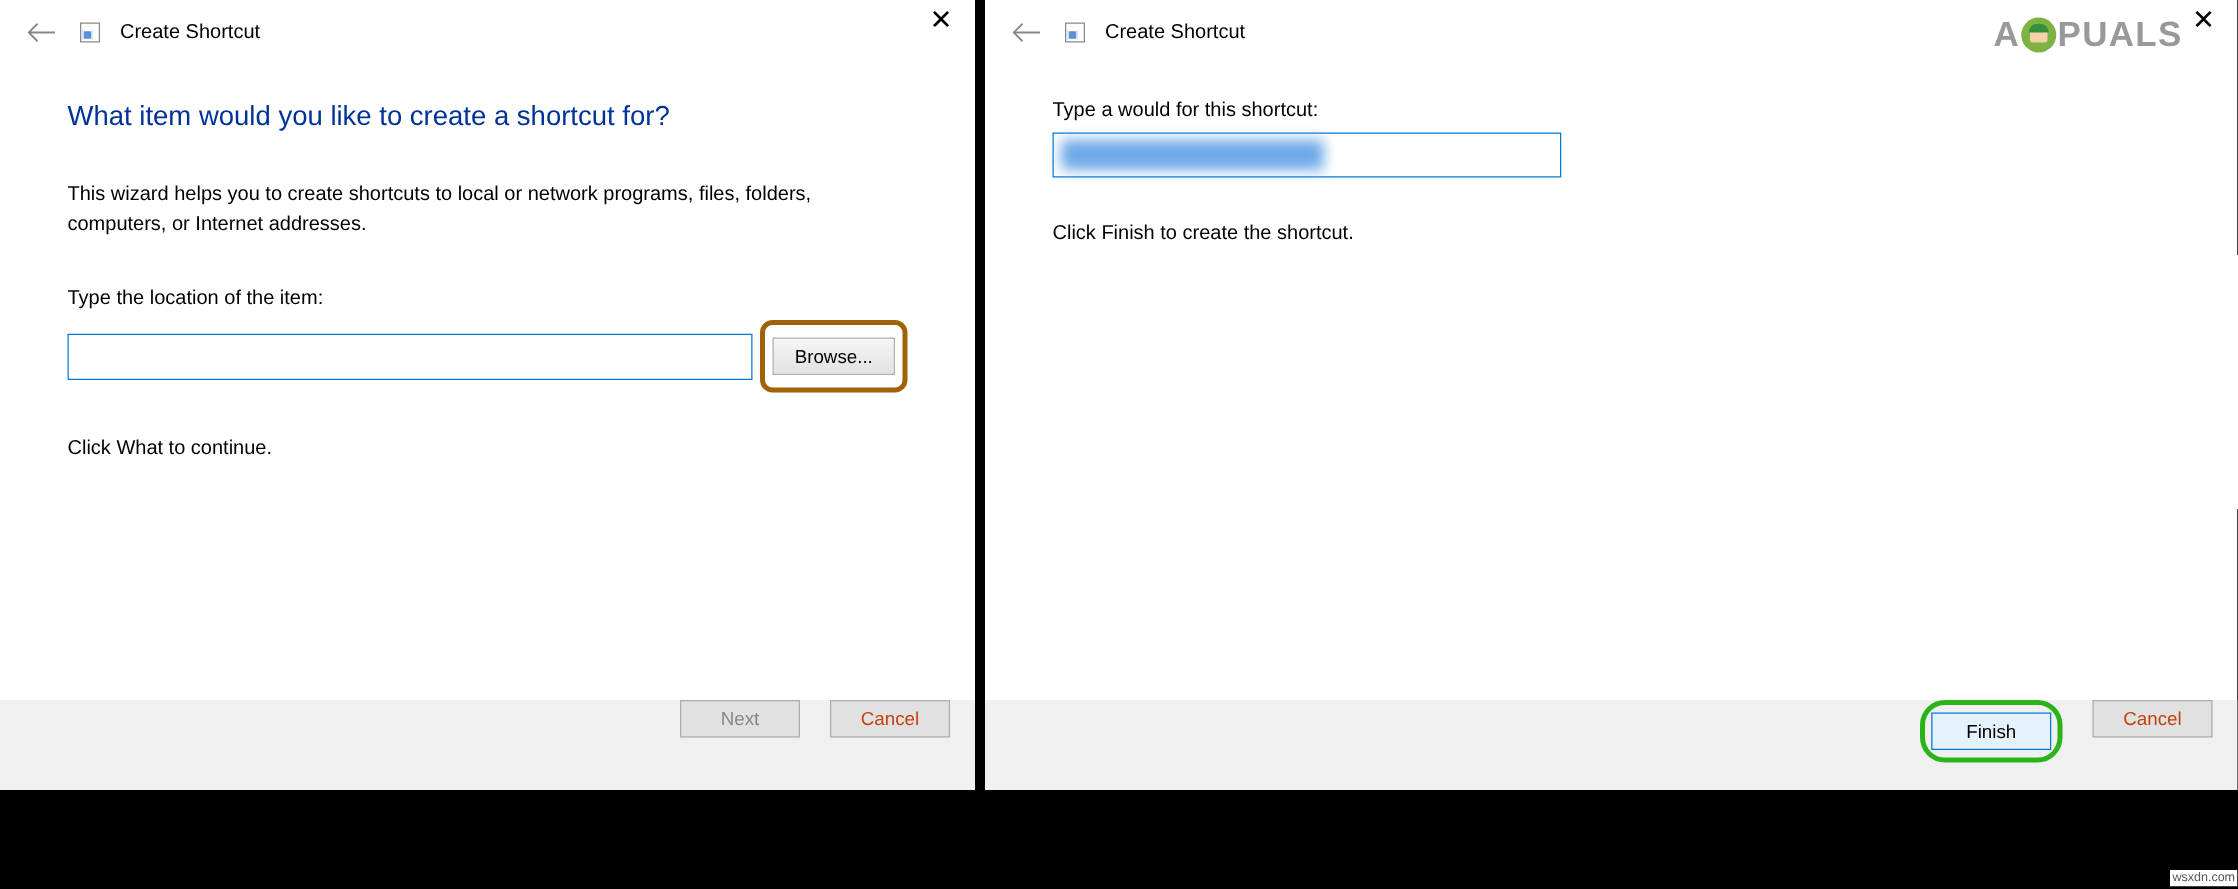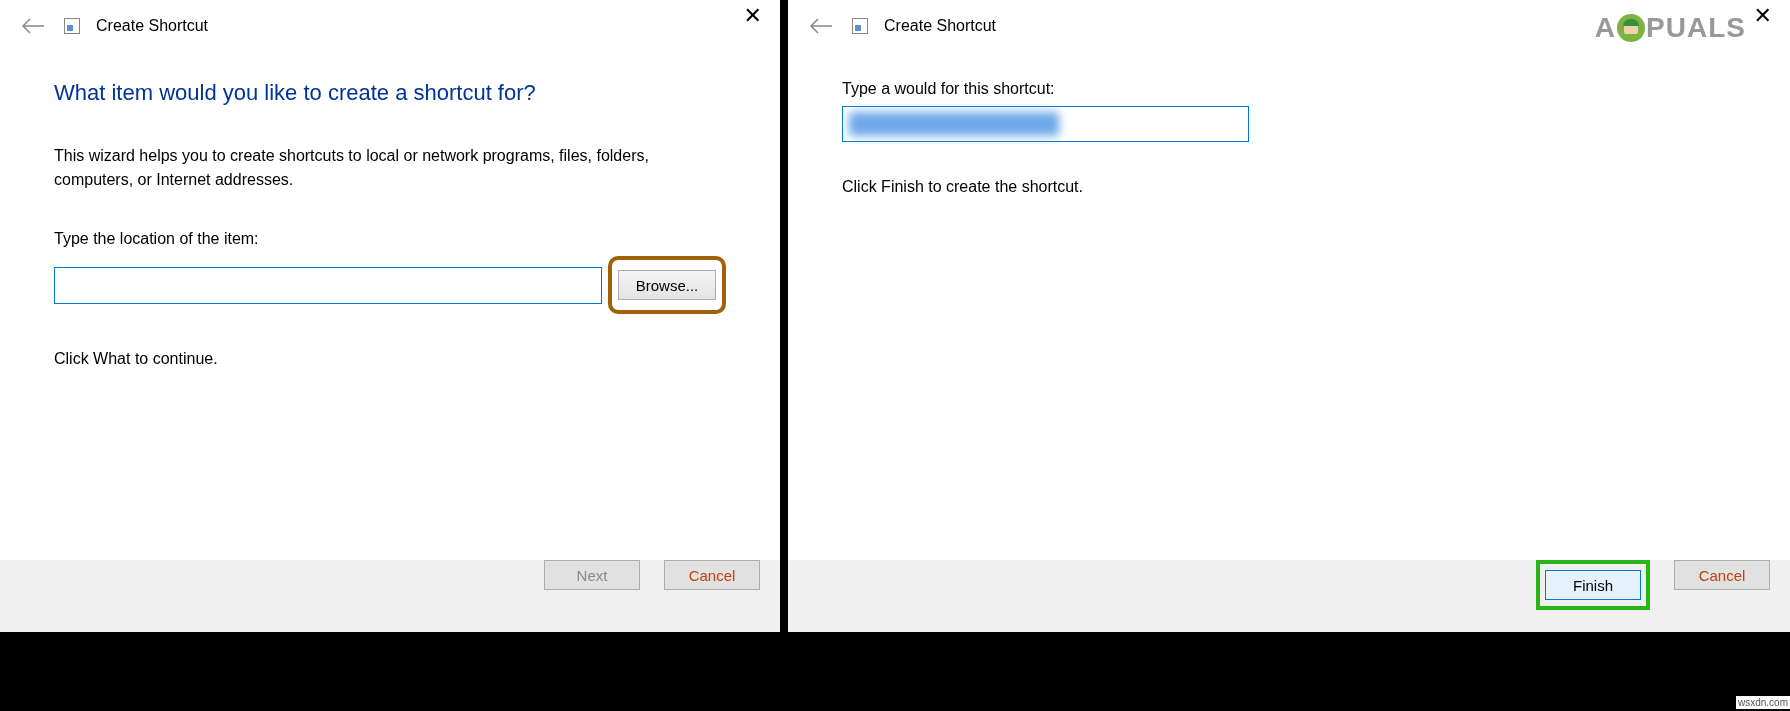--- a/index.html
+++ b/index.html
@@ -170,21 +170,21 @@
       font-family: inherit;
       color: #c2410c;
       cursor: pointer;
     }
     .footer-btn.disabled {
       color: #888;
       cursor: default;
     }
     .finish-highlight {
       border: 4px solid #2bb31a;
-      border-radius: 0;
+      border-radius: 20px;
       padding: 6px 5px;
       display: inline-flex;
     }
     .finish-btn {
       width: 96px;
       height: 30px;
       border: 1px solid #0078d7;
       background: #e5f1fb;
       font-size: 15px;
       font-family: inherit;

